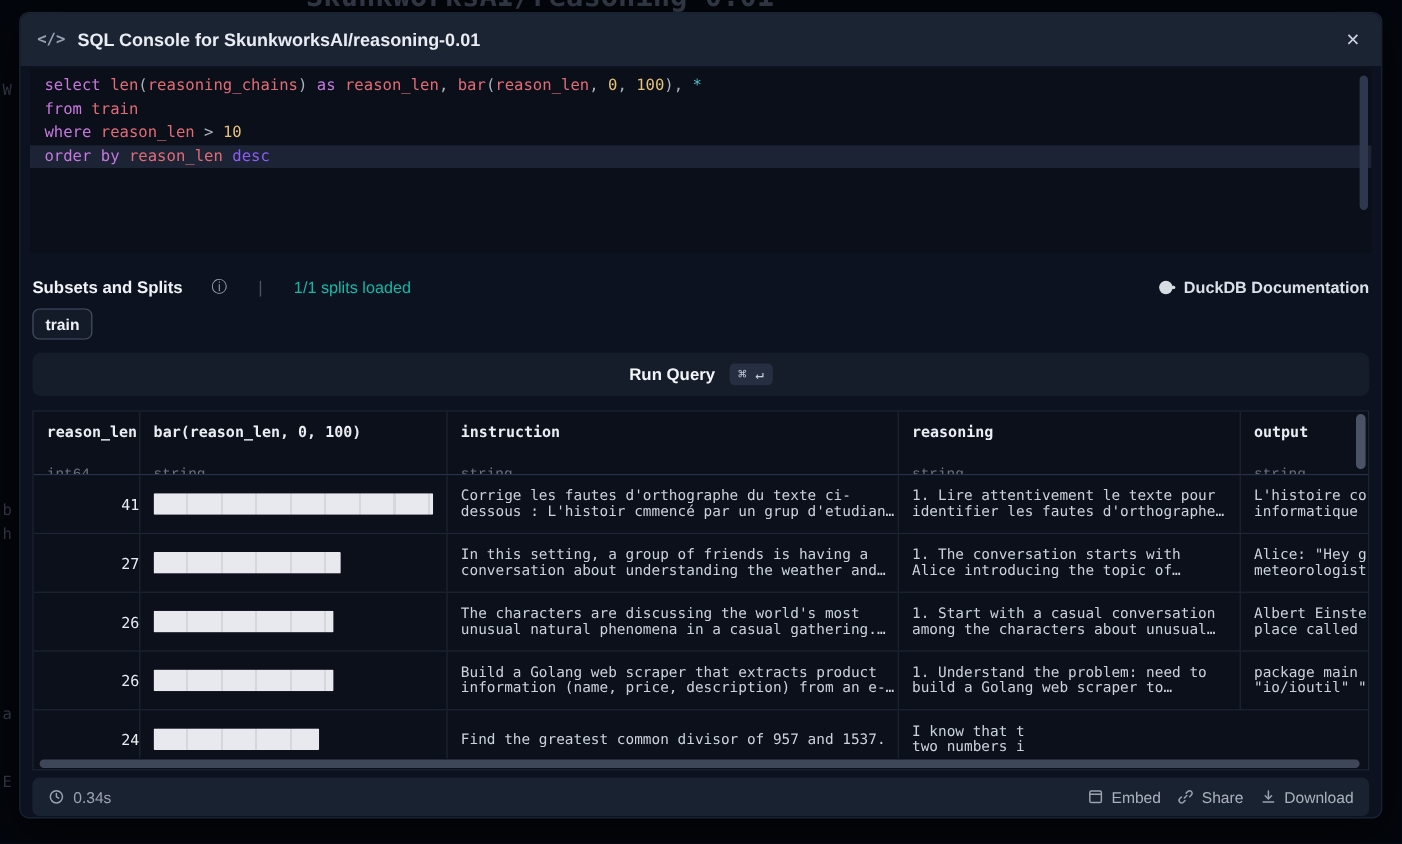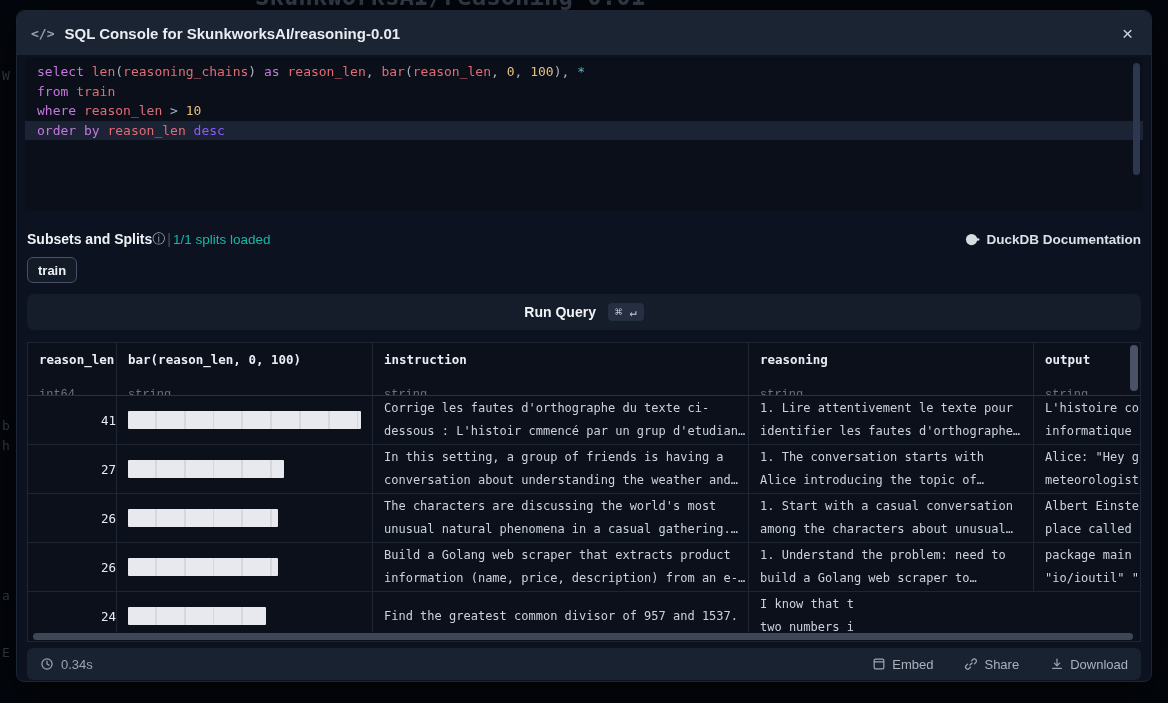--- a/index.html
+++ b/index.html
@@ -22,21 +22,21 @@
   .close-btn { color:#cdd4de; font-size:19px; line-height:1; cursor:pointer; padding:2px 4px; background:none; border:none; }
 
   
   .editor { margin:2px 8px 0; height:154px; background:#0a0f19; position:relative;
     font-family:"DejaVu Sans Mono", monospace; font-size:13px; line-height:19.5px; padding-top:5px; overflow:hidden; }
   .code-line { padding:0 12px; white-space:pre; color:#abb2bf; }
   .code-line.hl { background:#1b2335; }
   .editor-vscroll { position:absolute; right:3px; top:6px; width:7px; height:112px; background:#2d374e; border-radius:4px; }
 
   
-  .subsets-row { margin:18px 10px 0; height:20px; display:flex; align-items:center; gap:0; }
+  .subsets-row { margin:18px 10px 0; height:20px; display:flex; align-items:center; gap:24px; }
   .subsets-label { color:#f0f2f5; font-size:14px; font-weight:bold; }
   .info-ic { color:#9ca3af; font-size:13px; }
   .vdivider { color:#4b5563; font-size:14px; padding:0 2px; }
   .splits-loaded { color:#14b8a6; font-size:13.5px; }
   .spacer { flex:1; }
   .duckdb-link { display:flex; align-items:center; gap:6px; color:#dbe0e7; font-size:13.5px; font-weight:600; cursor:pointer; }
 
   .chips-row { margin:8px 10px 0; height:26px; display:flex; gap:8px; }
   .chip { background:#131a28; border:1px solid #475064; border-radius:6px; color:#eef0f4;
     font-size:13px; font-weight:bold; padding:3px 10px; cursor:pointer; font-family:"Liberation Sans",sans-serif; }
@@ -55,32 +55,32 @@
   .thead { height:53px; border-bottom:1px solid #27314a; }
   .th { padding:9px 11px; border-right:1px solid #1d2634; overflow:hidden; }
   .th:last-child { border-right:none; }
   .th .cname { color:#eaedf2; font-size:12.5px; font-weight:bold; white-space:pre; }
   .th .ctype { color:#6b7280; font-size:12px; margin-top:21px;font-family:Liberation Mono, monospace; }
   .tbody { height:237px; overflow:hidden; }
   .trow { height:49px; border-bottom:1px solid #1d2634; }
   .td { border-right:1px solid #1d2634; display:flex; align-items:center; overflow:hidden; padding:0 11px; }
   .td:last-child { border-right:none; }
   .td-num { justify-content:flex-end; color:#e8ebf0; font-size:12.5px; padding-right:0; }
-  .td-text { color:#ccd2dc; font-size:12px; line-height:23px; white-space:pre; }
+  .td-text { color:#ccd2dc; font-size:12px; line-height:13px; white-space:pre; }
   .bar { height:18px; background:#e7e9ee; border-radius:1px;
     background-image:repeating-linear-gradient(90deg, rgba(0,0,0,0) 0, rgba(0,0,0,0) 27px, rgba(0,0,0,.08) 27px, rgba(0,0,0,.08) 28.8px); }
   .tv-scroll { position:absolute; right:2px; top:2px; width:8px; height:46px; background:#4a5366; border-radius:4px; }
   .th-scrolltrack { position:absolute; left:0; right:0; bottom:0; height:9px; background:#0b101b; display:flex; align-items:center; }
   .th-scrollthumb { height:7px; width:calc(100% - 12px); margin-left:5px; background:#3d4757; border-radius:4px; }
 
   
   .footerbar { margin:6px 10px 0; height:32px; flex:0 0 32px; background:#192231; border-radius:6px;
     display:flex; align-items:center; padding:0 13px; }
   .ftime { display:flex; align-items:center; gap:7px; color:#9ca3af; font-size:13px; }
-  .factions { margin-left:auto; display:flex; align-items:center; gap:31px; }
+  .factions { margin-left:auto; display:flex; align-items:center; gap:14px; }
   .faction { display:flex; align-items:center; gap:6px; color:#aab1bc; font-size:13px; cursor:pointer; background:none; border:none; font-family:"Liberation Sans",sans-serif; }
   .ic { stroke:#9ca3af; fill:none; stroke-width:1.4; stroke-linecap:round; stroke-linejoin:round; }
 </style>
 </head>
 <body>
 
 <div class="backdrop">
     <span style="left: 255px; top: -17px; font-size: 24px; font-weight: 800;">SkunkworksAI/reasoning-0.01</span>
     <span style="left: 2px; top: 68px; font-size: 13px; font-weight: 400;">W</span>
     <span style="left: 2px; top: 418px; font-size: 13px; font-weight: 400;">b</span>

